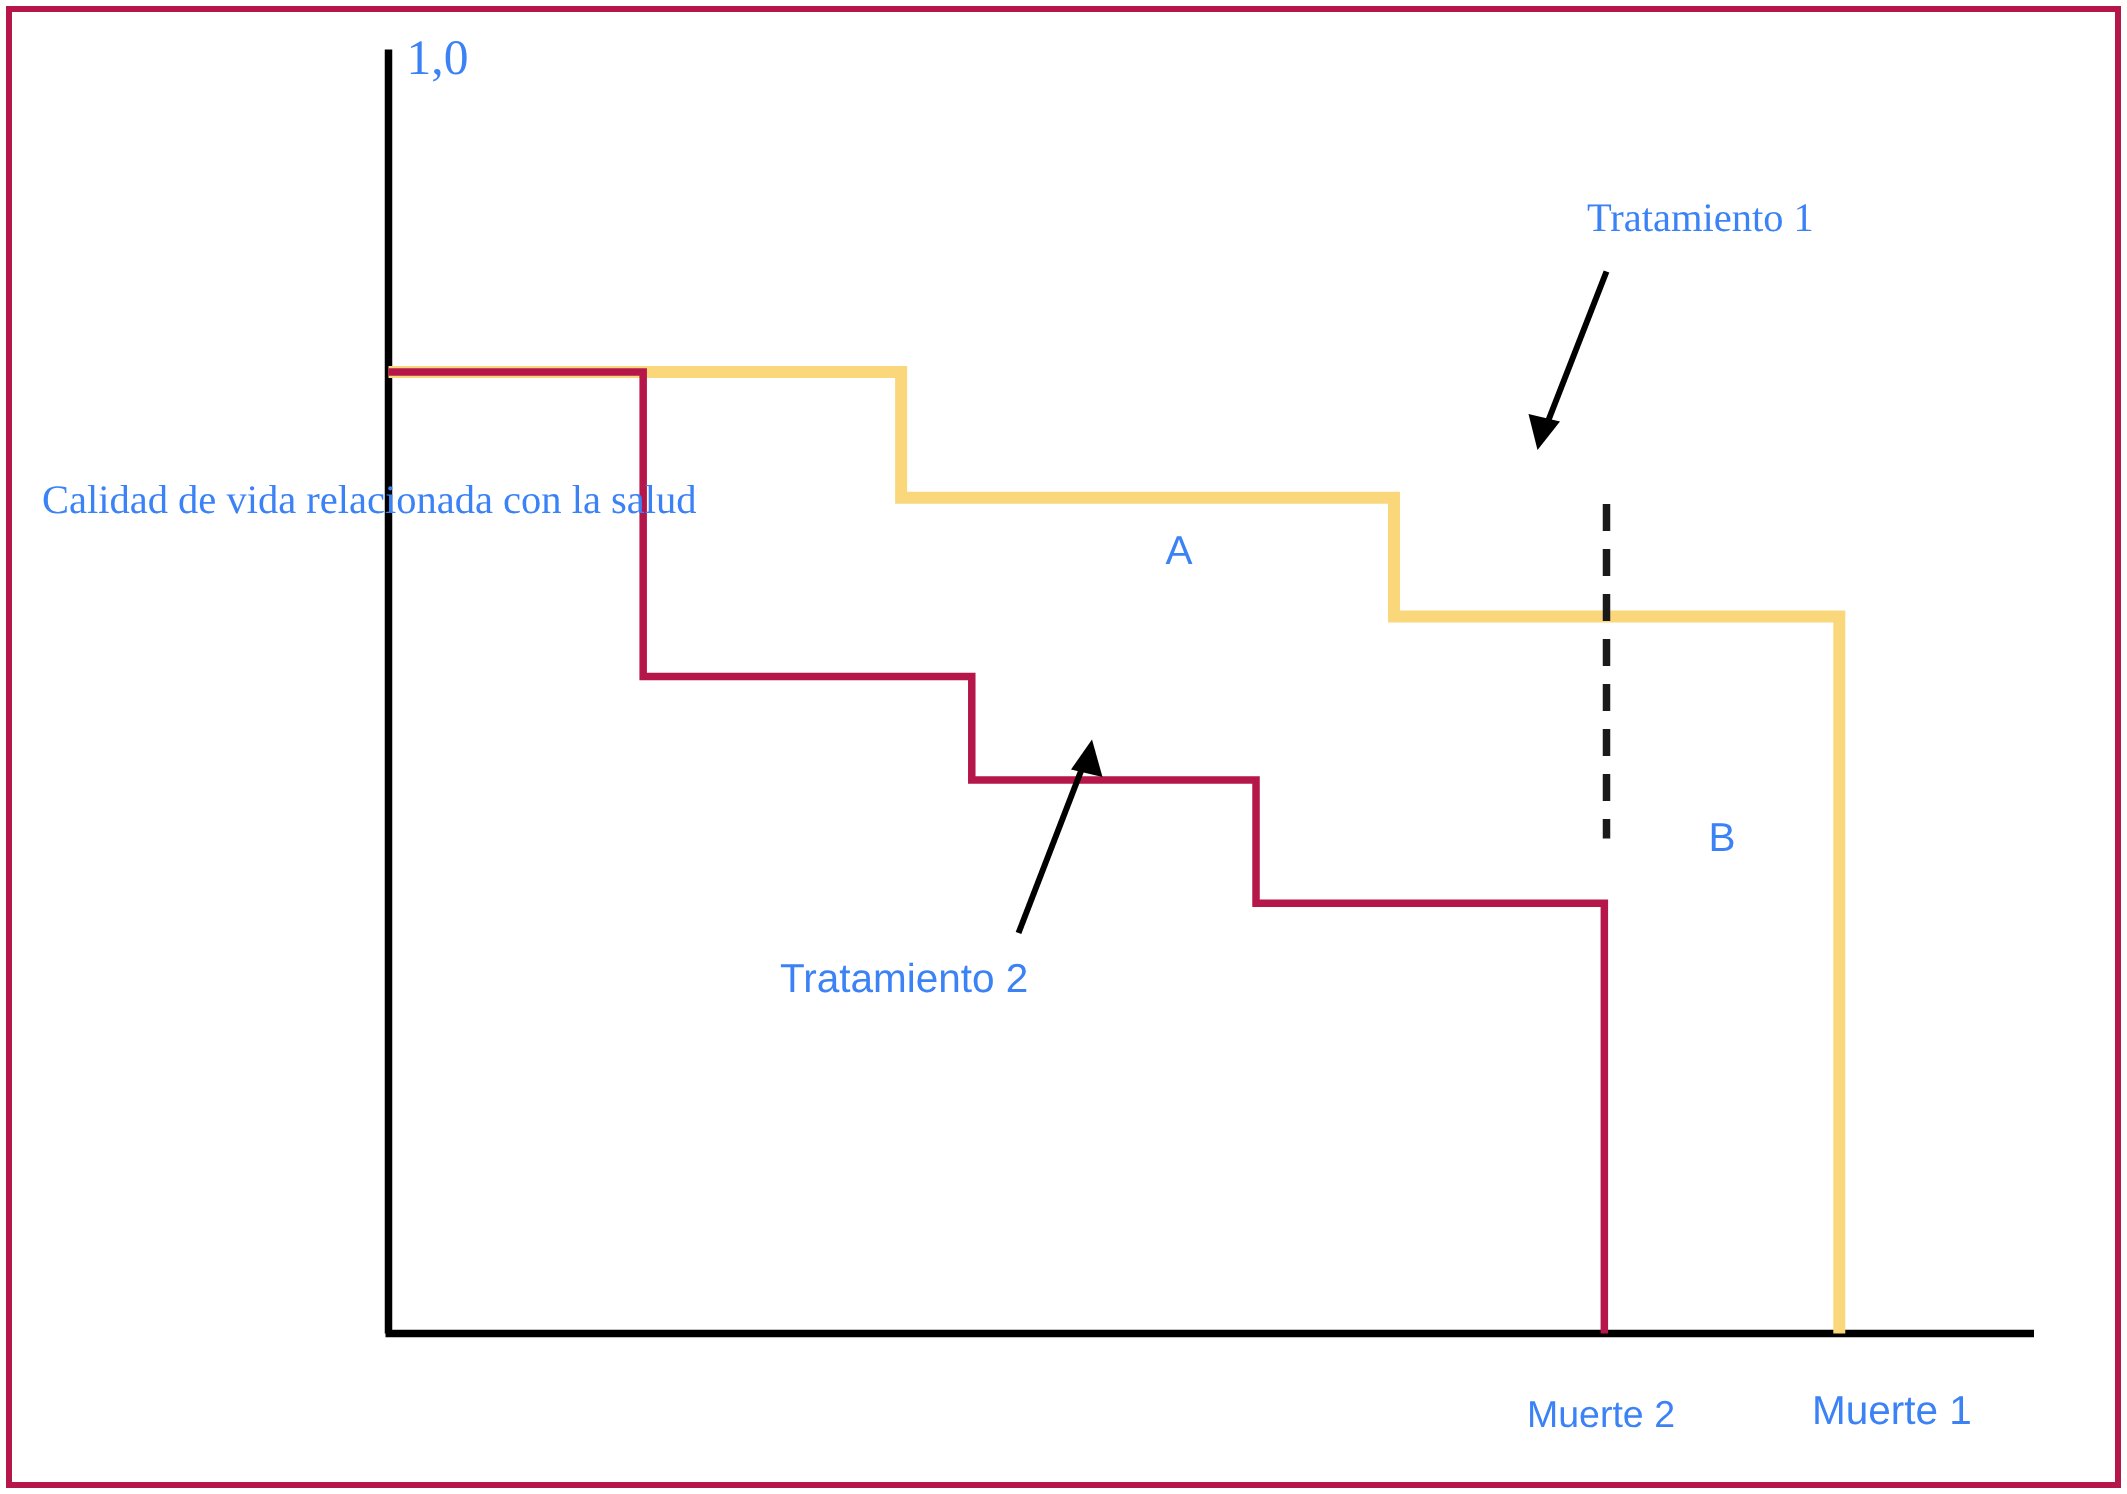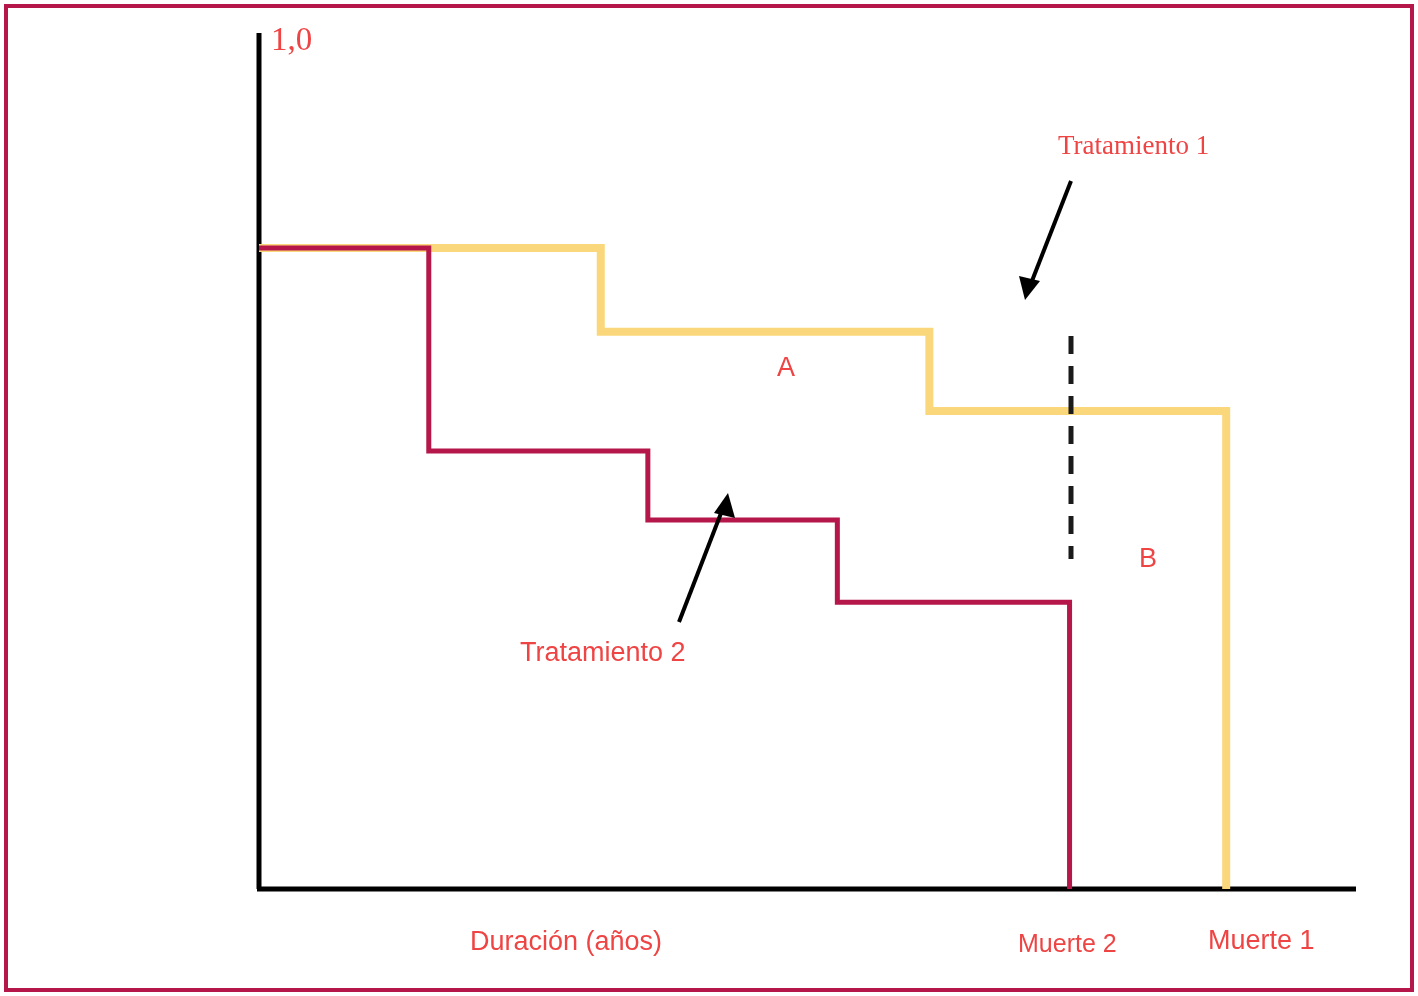--- a/index.html
+++ b/index.html
@@ -32,21 +32,21 @@
   }
   #plot-svg {
     position: absolute;
     left: 0;
     top: 0;
     width: 1418px;
     height: 996px;
   }
   .txt {
     position: absolute;
-    color: #ef4444;
+    color: #3b82f6;
     white-space: pre;
     line-height: 1.18;
   }
   #y-axis-title {
     left: 28px;
     top: 318px;
     width: 200px;
     text-align: center;
     font-size: 27px;
     font-family: "Liberation Serif", serif;
@@ -122,22 +122,22 @@
     </g>
 
     <g>
       <line x1="679" y1="622" x2="723" y2="508" stroke="#000000" stroke-width="4"></line>
       <polygon points="728,493 714,513 735,518" fill="#000000"></polygon>
     </g>
   </svg>
 
   <div class="txt" id="y-max-label">1,0</div>
 
+  <div class="txt" id="y-axis-title">Calidad de vida relacionada con la salud</div>
 
-  <div class="txt" id="x-axis-title">Duración (años)</div>
 
   <div class="txt" id="t1-label">Tratamiento 1</div>
 
   <div class="txt" id="t2-label">Tratamiento 2</div>
 
   <div class="txt" id="area-a-label">A</div>
 
   <div class="txt" id="area-b-label">B</div>
 
   <div class="txt" id="death2-label">Muerte 2</div>

